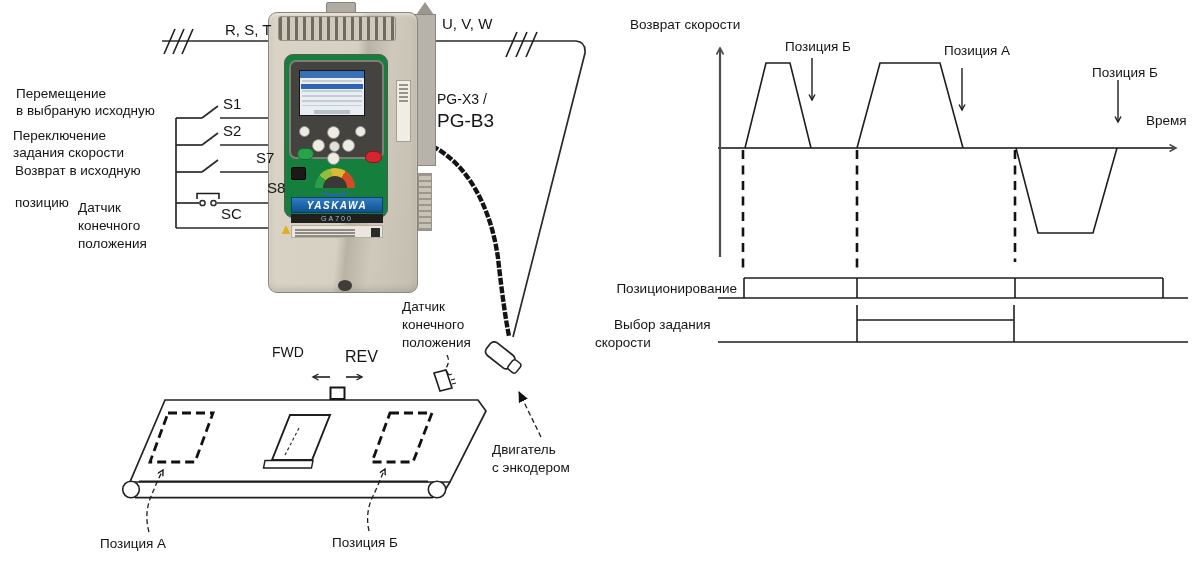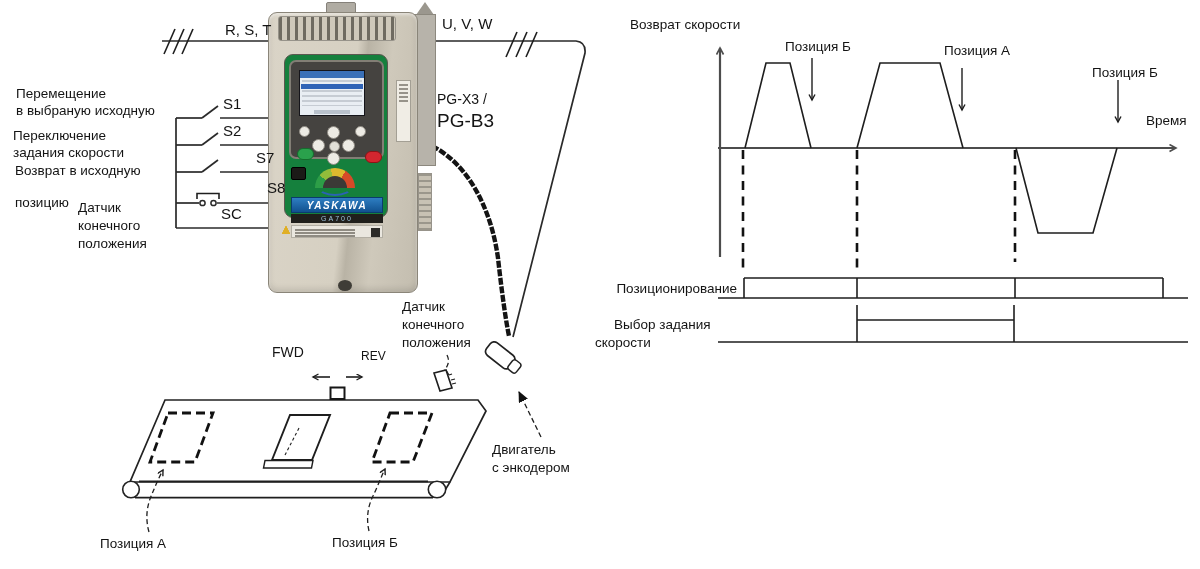--- a/index.html
+++ b/index.html
@@ -289,21 +289,21 @@
   <div class="lb" style="left:16px;top:102px;">в выбраную исходную</div>
   <div class="lb" style="left:13px;top:127px;">Переключение</div>
   <div class="lb" style="left:13px;top:144px;">задания скорости</div>
   <div class="lb" style="left:15px;top:162px;">Возврат в исходную</div>
   <div class="lb" style="left:15px;top:194px;">позицию</div>
   <div class="lb" style="left:78px;top:199px;">Датчик</div>
   <div class="lb" style="left:78px;top:217px;">конечного</div>
   <div class="lb" style="left:78px;top:235px;">положения</div>
 
   <div class="lb" style="left:272px;top:344px;font-size:14px;">FWD</div>
-  <div class="lb" style="left:361px;top:348px;font-size:12px;">REV</div>
+  <div class="lb" style="left:345px;top:348px;font-size:16px;">REV</div>
 
   <div class="lb" style="left:402px;top:298px;">Датчик</div>
   <div class="lb" style="left:402px;top:316px;">конечного</div>
   <div class="lb" style="left:402px;top:334px;">положения</div>
 
   <div class="lb" style="left:492px;top:441px;">Двигатель</div>
   <div class="lb" style="left:492px;top:459px;">с энкодером</div>
 
   <div class="lb" style="left:100px;top:535px;">Позиция А</div>
   <div class="lb" style="left:332px;top:534px;">Позиция Б</div>

